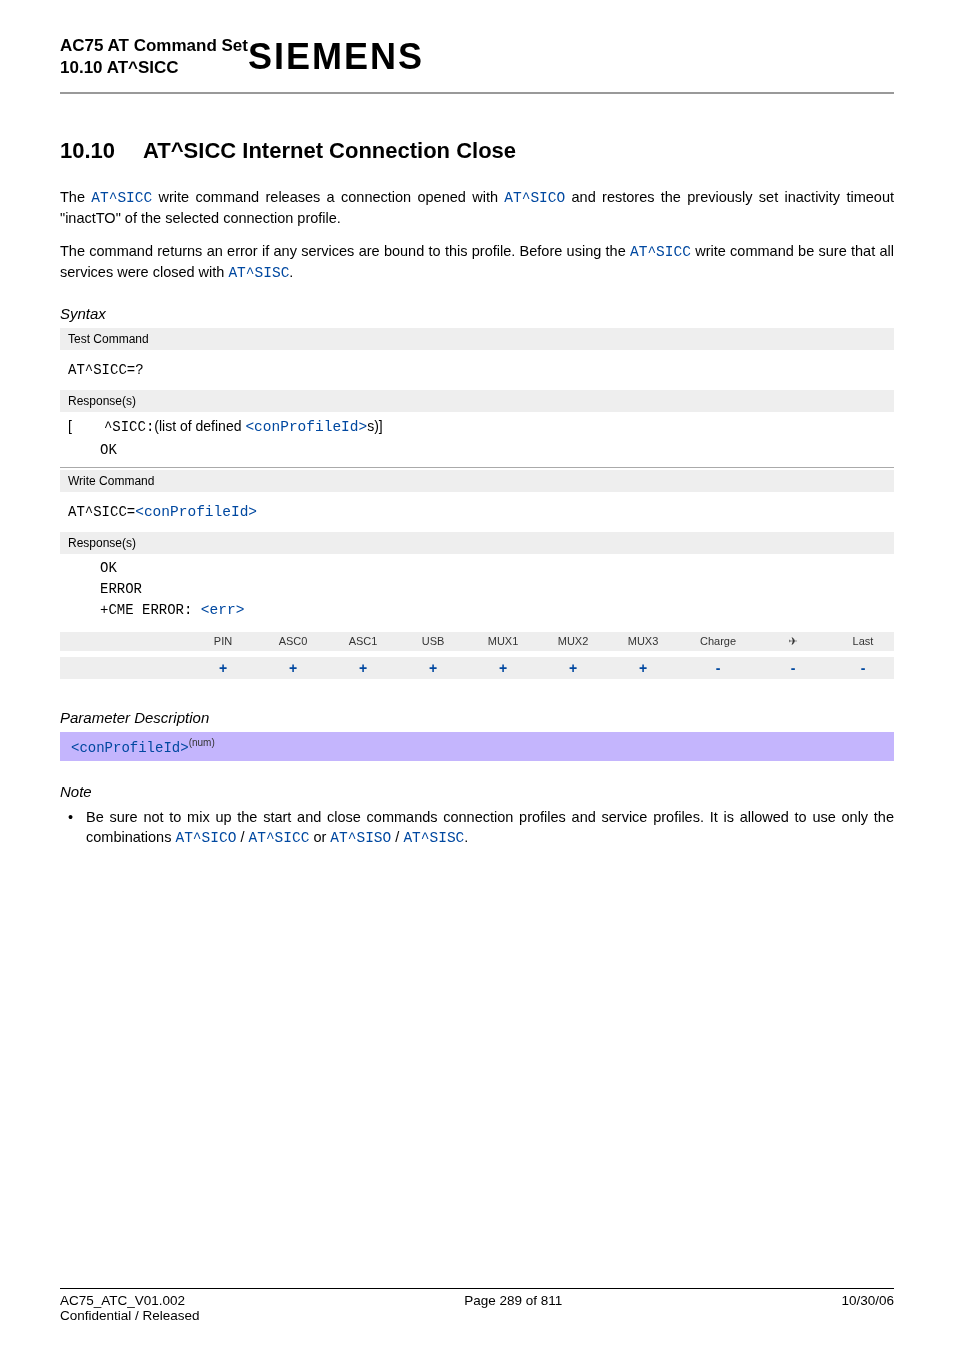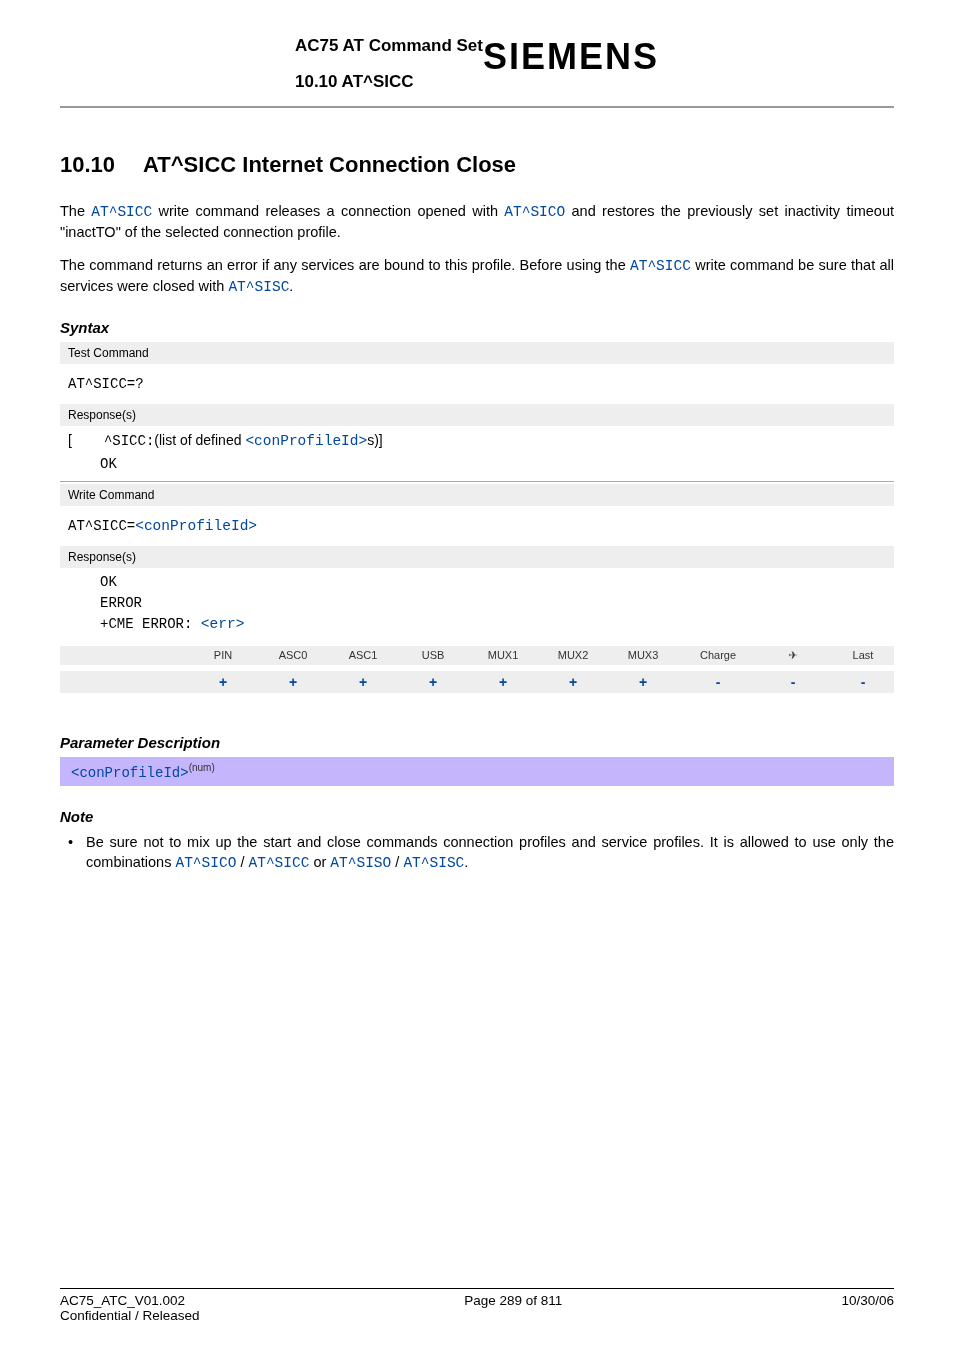--- a/index.html
+++ b/index.html
@@ -1,28 +1,28 @@
 <!DOCTYPE html>
 <html><head>
 <meta charset="utf-8">
 <style>
   * { box-sizing: border-box; margin: 0; padding: 0; }
   html, body { width: 954px; height: 1351px; background: #fff; font-family: Arial, Helvetica, sans-serif; color: #000; }
   .page { width: 954px; height: 1351px; position: relative; padding: 36px 60px 0 60px; }
-  .header-row { display: flex; justify-content: center; align-items: flex-start; }
+  .header-row { display: flex; justify-content: flex-start; align-items: flex-start; }
   .header-left .title1 { font-size: 17px; font-weight: bold; }
-  .header-left .title2 { font-size: 17px; font-weight: bold; margin-top: 16px; }
+  .header-left .title2 { font-size: 17px; font-weight: bold; margin-top: 2px; }
   .logo { font-size: 36px; font-weight: 900; letter-spacing: 2px; font-family: Arial, sans-serif; }
   .hr-top { border: none; border-top: 2px solid #999; margin-top: 14px; }
   .section-title { font-size: 22px; font-weight: bold; margin-top: 44px; }
   .section-title .num { display: inline-block; margin-right: 28px; }
   .para { font-size: 14.5px; line-height: 1.35; margin-top: 24px; text-align: justify; }
   .para2 { margin-top: 14px; }
   .mono-link { font-family: "Courier New", monospace; color: #0048a0; font-size: 14.5px; }
-  .subheading { font-size: 15px; font-style: italic; font-weight: bold; margin-top: 22px; margin-bottom: 6px; }
+  .subheading { font-size: 15px; font-style: italic; font-weight: normal; margin-top: 22px; margin-bottom: 6px; }
   .syntax-block { font-size: 14px; }
   .gray-row { background: #eeeeee; padding: 4px 8px; font-size: 12px; color: #000000; }
   .white-row { padding: 12px 8px; font-family: "Courier New", monospace; font-size: 14px; }
   .response-content { padding: 4px 8px; font-size: 14px; line-height: 1.5; }
   .mono { font-family: "Courier New", monospace; margin-left: 32px; }
   .syntax-block .divider { border: none; border-top: 1px solid #aaa; margin: 2px 0; }
   .support-row { background: #eeeeee; display: flex; padding: 3px 8px; font-size: 11px; color: #333; margin-top: 6px; gap: 24px; }
   .support-row .lbl-spacer { flex: 1 1 auto; }
   .support-row .cell { width: 46px; text-align: center; }
   .support-row .cell.wide { width: 56px; }
@@ -110,21 +110,21 @@
       <div class="cell val">+</div>
       <div class="cell val">+</div>
       <div class="cell val">+</div>
       <div class="cell val">+</div>
       <div class="cell wide val">-</div>
       <div class="cell val">-</div>
       <div class="cell val">-</div>
     </div>
   </div>
 
-  <div class="subheading" style="margin-top:41px">Parameter Description</div>
+  <div class="subheading" style="margin-top:30px">Parameter Description</div>
   <div class="param-box">
     <span class="param-code">&lt;conProfileId&gt;</span><span class="param-sup">(num)</span>
   </div>
 
   <div class="subheading">Note</div>
   <div class="note-list">
     <div class="bullet">
       <div class="dot">•</div>
       <div class="txt">
         <span>Be sure not to mix up the start and close commands connection profiles and service profiles. It is allowed to use only the combinations </span><span class="mono-link">AT^SICO</span><span> / </span><span class="mono-link">AT^SICC</span><span> or </span><span class="mono-link">AT^SISO</span><span> / </span><span class="mono-link">AT^SISC</span><span>.</span>

